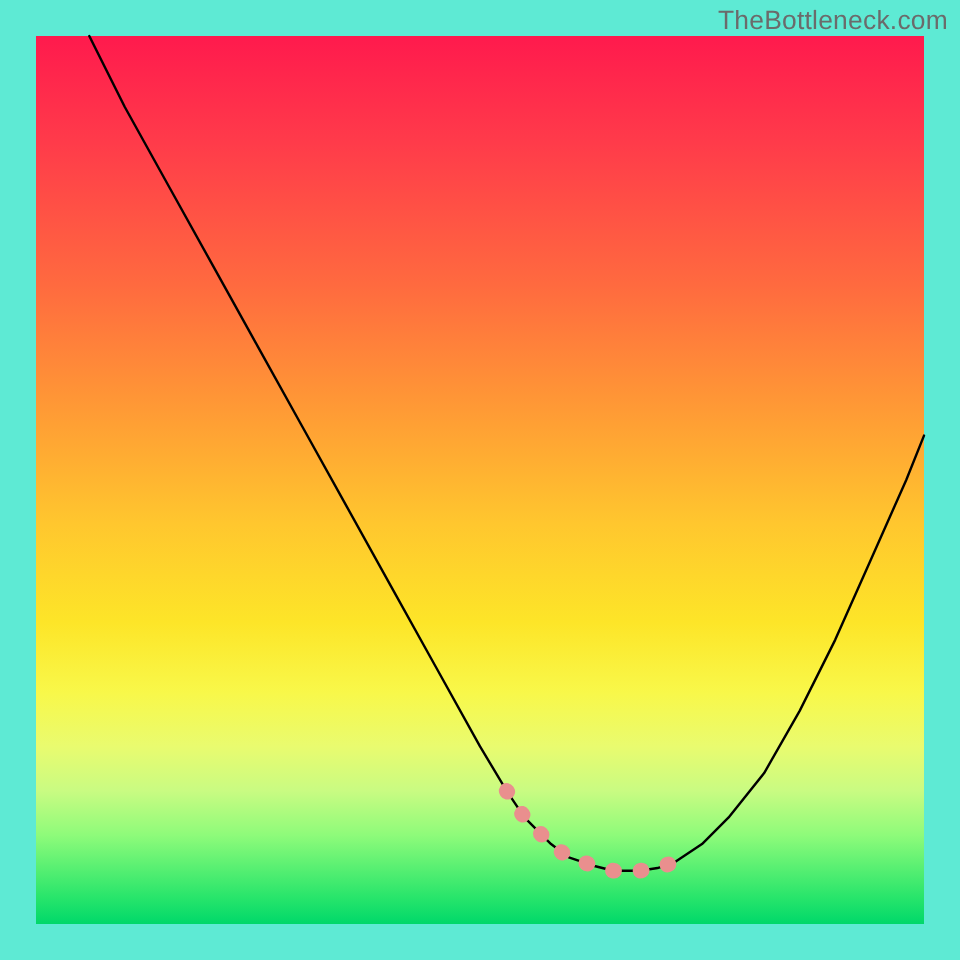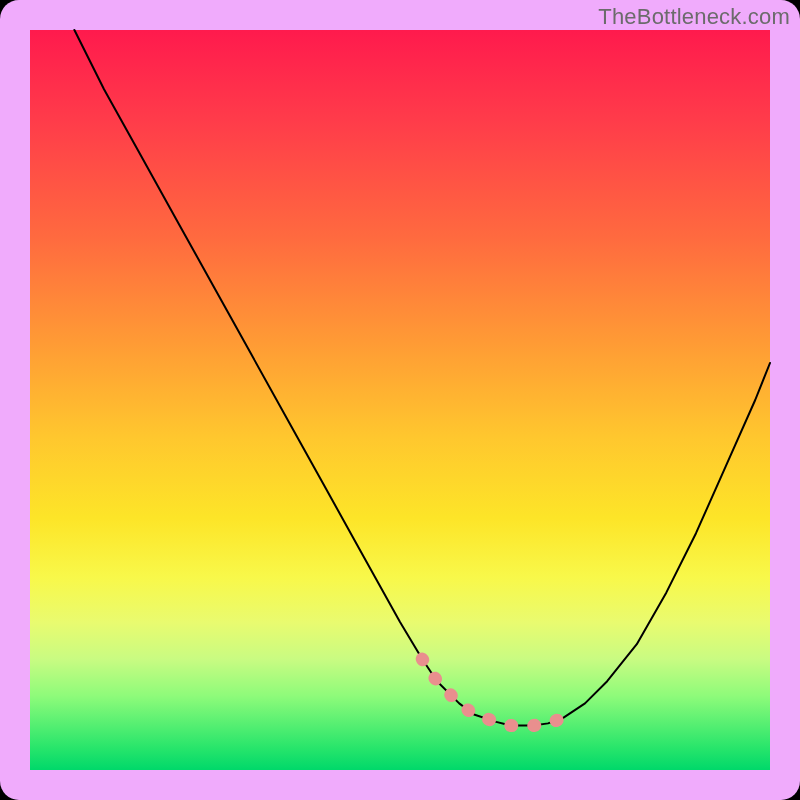--- a/index.html
+++ b/index.html
@@ -8,22 +8,21 @@
     width: 800px;
     height: 800px;
     background: #000;
     overflow: hidden;
     font-family: Arial, Helvetica, sans-serif;
   }
   .frame {
     position: relative;
     width: 800px;
     height: 800px;
-    background: #f0abfc;
-    border-radius: 19px;
+    background: #5eead4;
   }
   .plot {
     position: absolute;
     left: 30px;
     top: 30px;
     width: 740px;
     height: 740px;
     
     background: linear-gradient(to bottom,
       #ff1a4d 0%,

